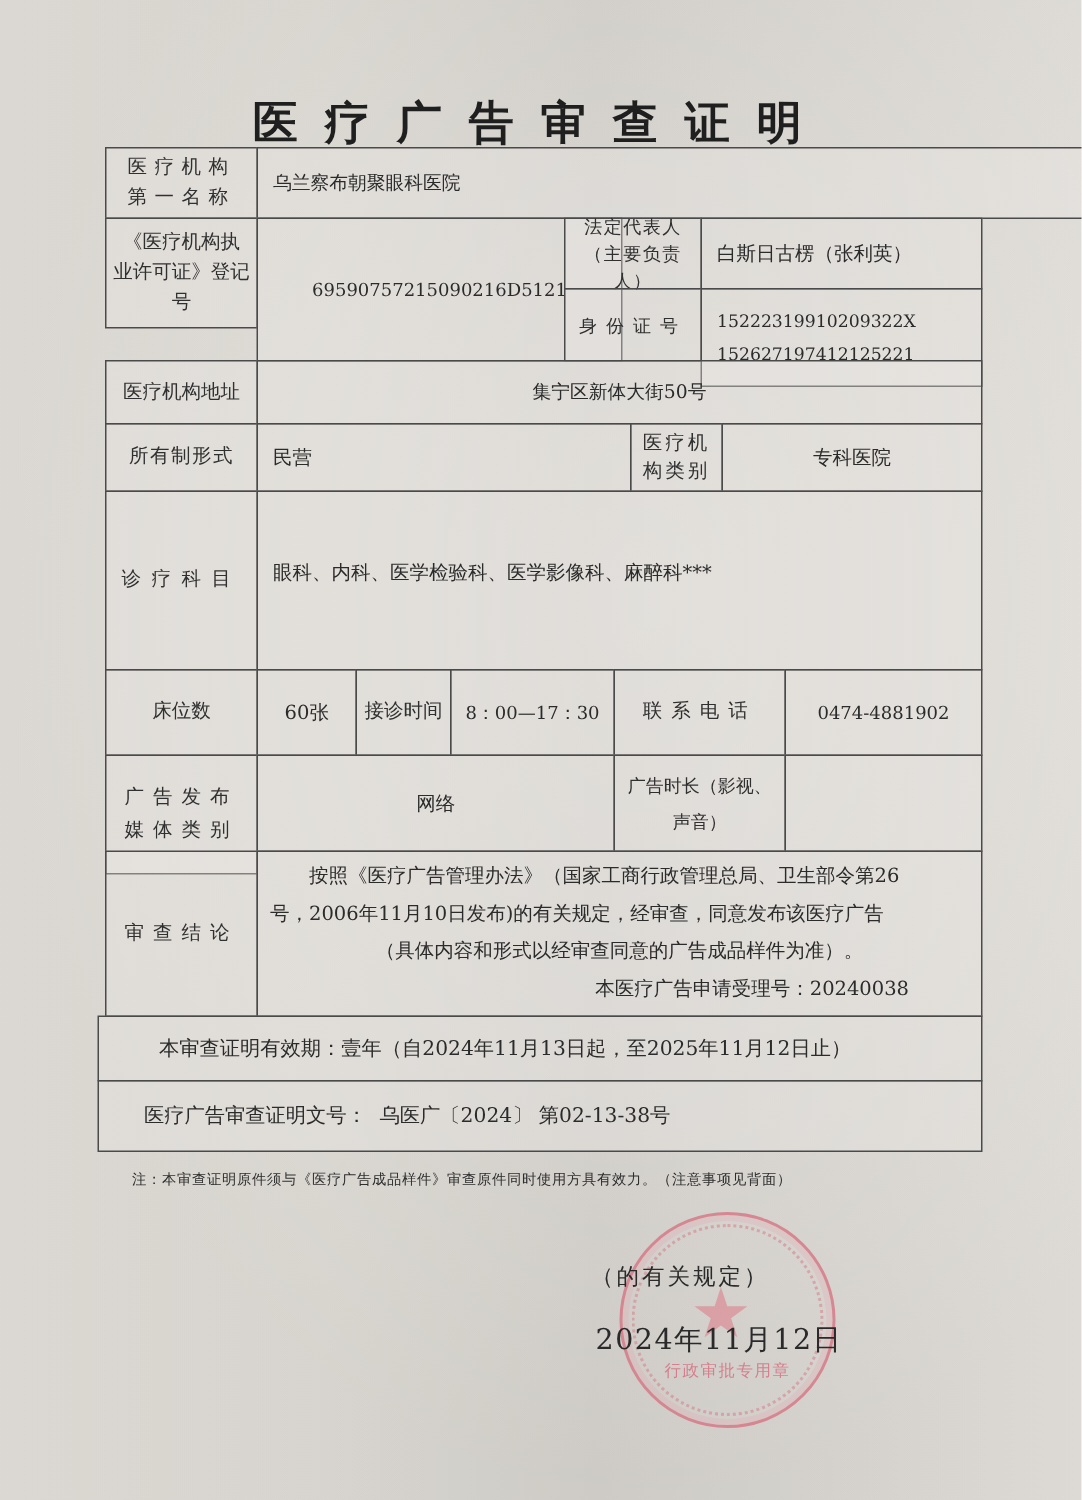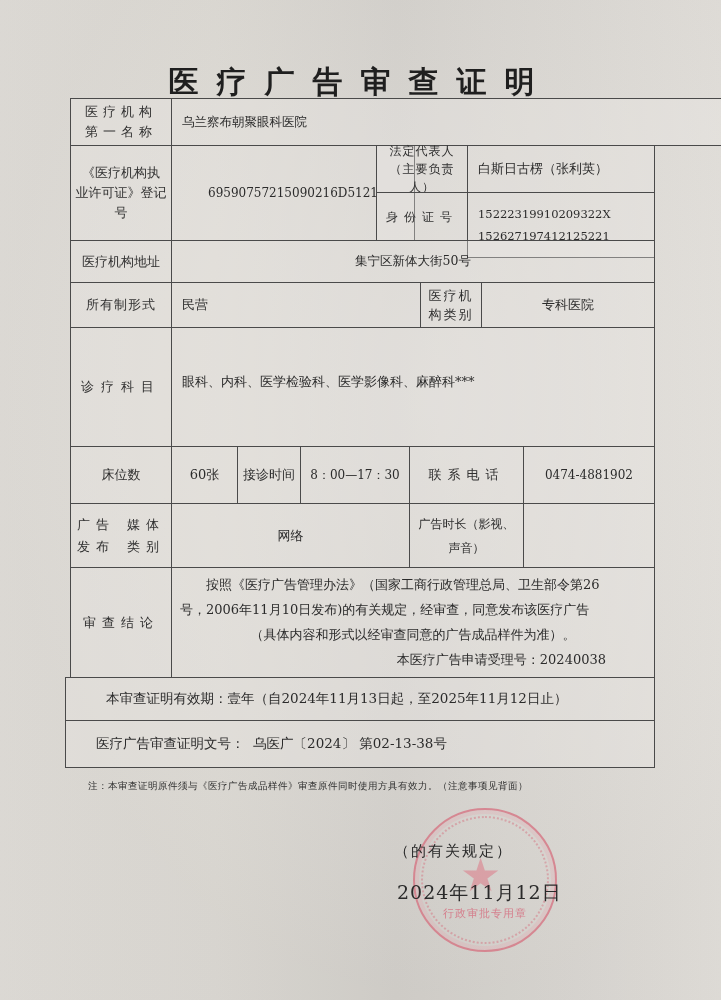--- a/index.html
+++ b/index.html
@@ -60,21 +60,21 @@
 <div class="shade"></div>
 
 <div class="title">医疗广告审查证明</div>
 
 <div class="cell lbl" style="left:70px;top:98px;width:102px;height:48px;flex-direction:column;letter-spacing:5px;">
   <span>医疗机构</span>
   <span>第一名称</span>
 </div>
 <div class="cell val" style="left:171px;top:98px;width:576px;height:48px;font-size:12.5px;">乌兰察布朝聚眼科医院</div>
 
-<div class="cell lbl" style="left:70px;top:145px;width:102px;height:96px;flex-direction:column;letter-spacing:0;font-size:13px;line-height:20px;">
+<div class="cell lbl" style="left:70px;top:145px;width:102px;height:74px;flex-direction:column;letter-spacing:0;font-size:13px;line-height:20px;">
   <span>《医疗机构执</span>
   <span>业许可证》登记</span>
   <span>号</span>
 </div>
 <div class="cell ctr" style="left:171px;top:145px;width:244px;height:96px;font-size:12px;">69590757215090216D5121</div>
 <div class="cell lbl" style="left:376px;top:145px;width:92px;height:48px;flex-direction:column;font-size:12px;line-height:18px;letter-spacing:1px;">
   <span>法定代表人</span>
   <span>（主要负责人）</span>
 </div>
 <div class="cell val" style="left:467px;top:145px;width:188px;height:48px;font-size:13px;">白斯日古楞（张利英）</div>
@@ -98,21 +98,21 @@
 <div class="cell lbl" style="left:70px;top:327px;width:102px;height:120px;letter-spacing:7px;">诊疗科目</div>
 <div class="cell val" style="left:171px;top:327px;width:484px;height:120px;padding-bottom:10px;">眼科、内科、医学检验科、医学影像科、麻醉科***</div>
 
 <div class="cell lbl" style="left:70px;top:446px;width:102px;height:58px;letter-spacing:0;">床位数</div>
 <div class="cell ctr" style="left:171px;top:446px;width:67px;height:58px;">60张</div>
 <div class="cell lbl" style="left:237px;top:446px;width:64px;height:58px;letter-spacing:0;">接诊时间</div>
 <div class="cell ctr" style="left:300px;top:446px;width:110px;height:58px;font-size:12px;">8：00—17：30</div>
 <div class="cell lbl" style="left:409px;top:446px;width:115px;height:58px;letter-spacing:6px;">联系电话</div>
 <div class="cell ctr" style="left:523px;top:446px;width:132px;height:58px;font-size:12px;">0474-4881902</div>
 
-<div class="cell lbl" style="left:70px;top:503px;width:102px;height:65px;flex-direction:row;letter-spacing:6px;line-height:22px;">
+<div class="cell lbl" style="left:70px;top:503px;width:102px;height:80px;flex-direction:column;letter-spacing:6px;line-height:22px;">
   <span>广告发布</span>
   <span>媒体类别</span>
 </div>
 <div class="cell ctr" style="left:171px;top:503px;width:239px;height:65px;">网络</div>
 <div class="cell lbl" style="left:409px;top:503px;width:115px;height:65px;flex-direction:column;letter-spacing:0;font-size:12px;line-height:24px;">
   <span>广告时长（影视、</span>
   <span>声音）</span>
 </div>
 <div class="cell ctr" style="left:523px;top:503px;width:132px;height:65px;"></div>
 

